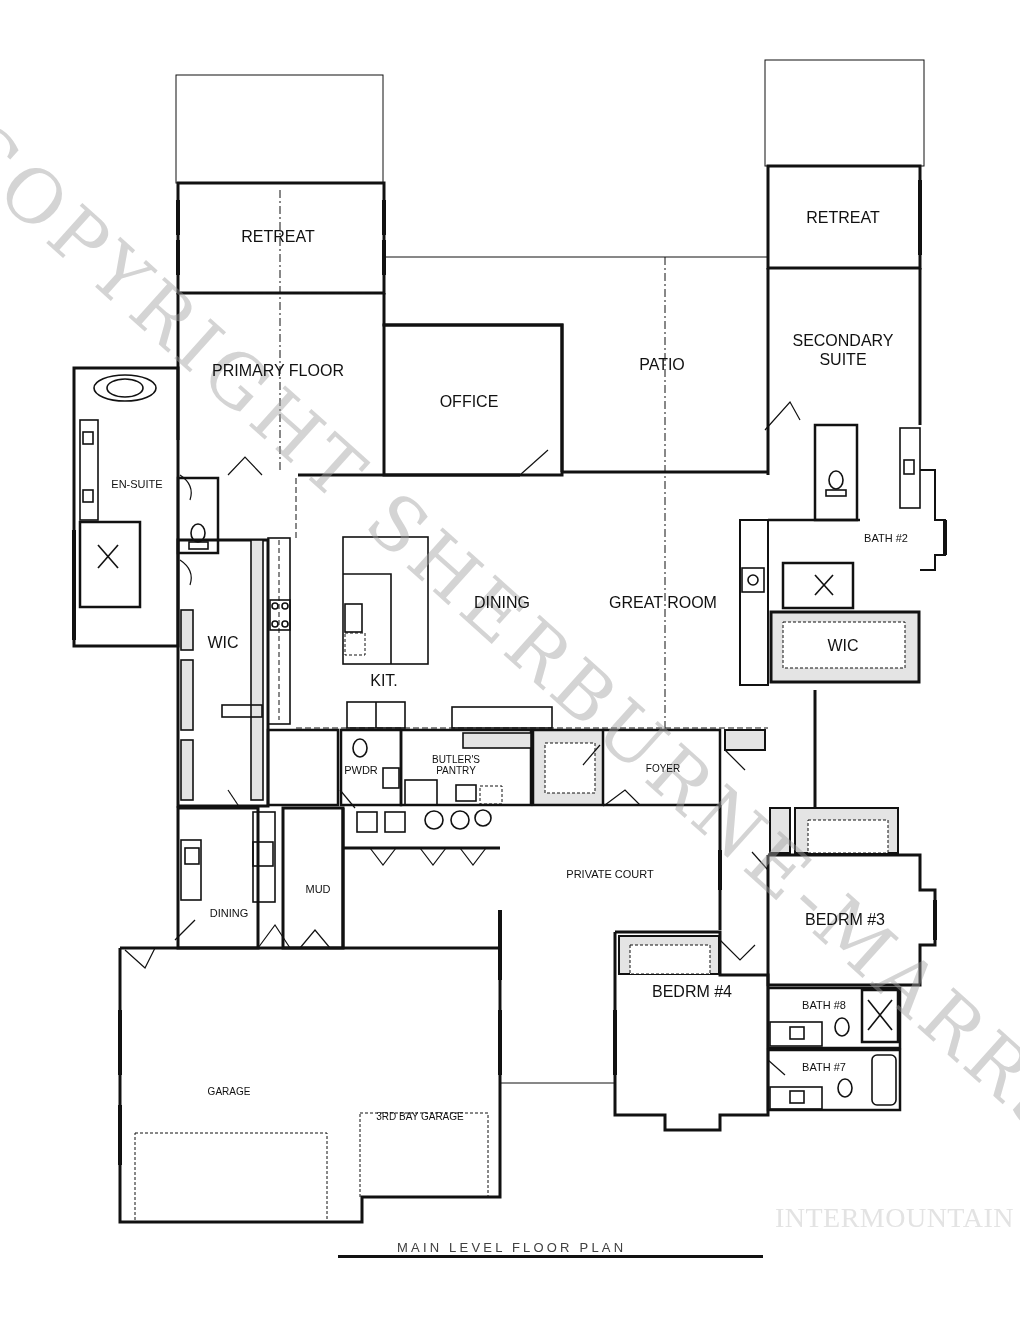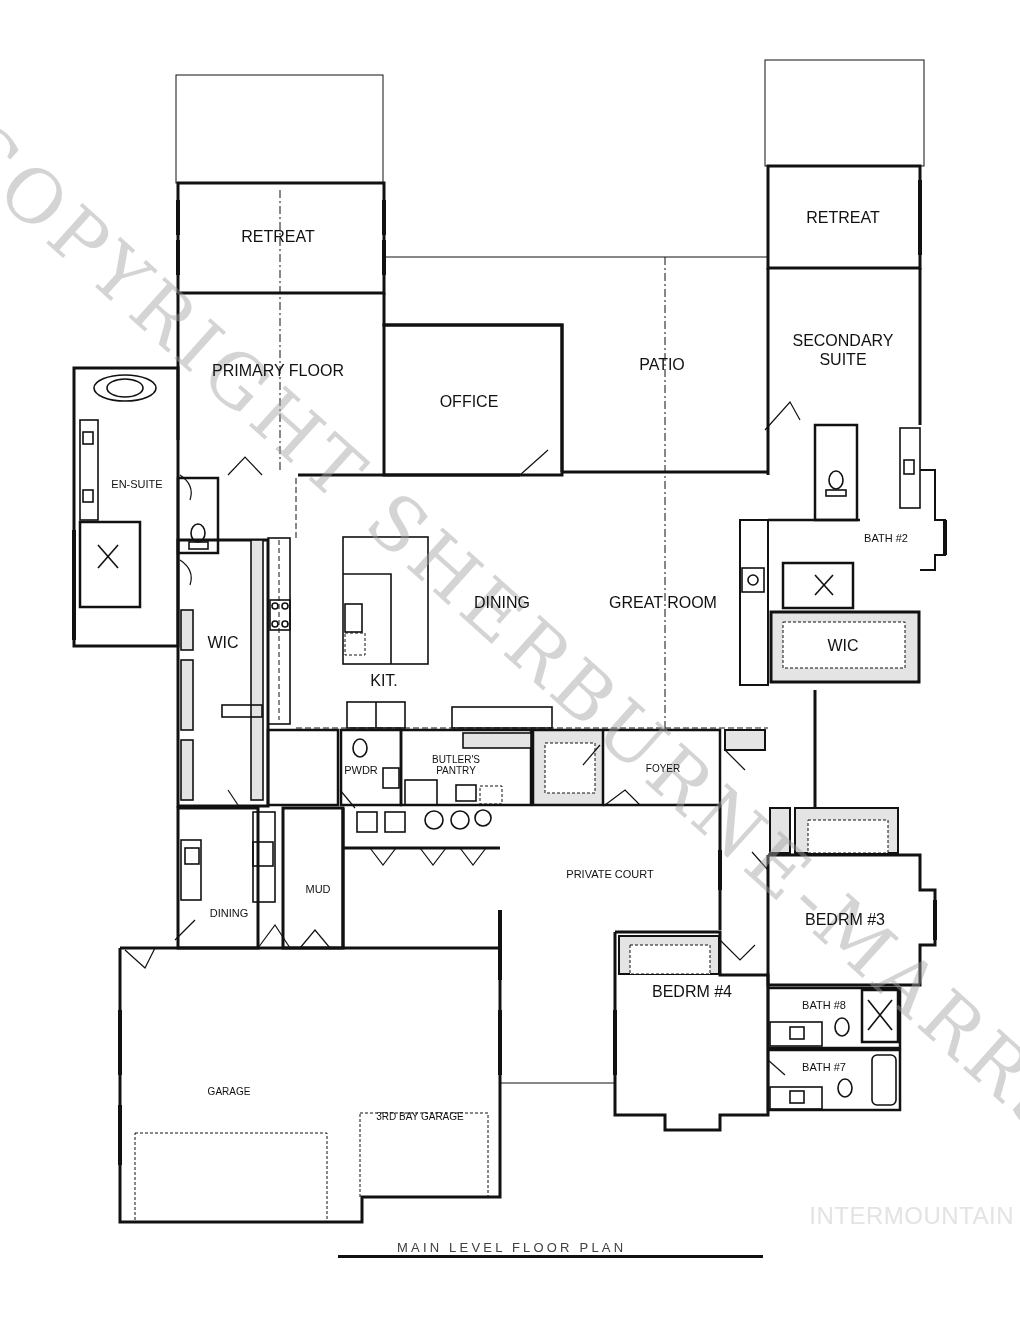--- a/index.html
+++ b/index.html
@@ -4,21 +4,21 @@
 <style>
   html, body { margin: 0; padding: 0; background: #ffffff; }
   body { width: 1020px; height: 1320px; position: relative; overflow: hidden; font-family: "Liberation Sans", sans-serif; }
   svg { position: absolute; left: 0; top: 0; }
   .lbl { position: absolute; color: #111; font-family: "Liberation Sans", sans-serif; white-space: nowrap; transform: translate(-50%, -50%); text-align: right; line-height: 1.15; }
   .lg { font-size: 16px; }
   .md { font-size: 10px; }
   .sm { font-size: 11px; }
   .xs { font-size: 10px; }
   .watermark { position: absolute; left: 515px; top: 630px; transform: translate(-50%, -50%) rotate(42deg); font-family: "DejaVu Serif", serif; font-size: 74px; letter-spacing: 6px; color: rgba(160,160,160,0.45); white-space: nowrap; pointer-events: none; font-weight: normal; }
-  .brand { position: absolute; right: 6px; top: 1202px; font-size: 24px; color: #e3e3e3; font-family: Liberation Sans, sans-serif; letter-spacing: 0.5px; }
+  .brand { position: absolute; right: 6px; top: 1202px; font-size: 28px; color: #e3e3e3; font-family: Liberation Serif, serif; letter-spacing: 0.5px; }
   .title { position: absolute; left: 397px; top: 1240px; font-size: 13px; letter-spacing: 3.2px; color: #404040; }
   .title-rule { position: absolute; left: 338px; top: 1255px; width: 425px; height: 3px; background: #111; }
 </style>
 </head>
 <body>
 
 <svg width="1020" height="1320" viewBox="0 0 1020 1320">
   <g fill="none" stroke="#111" stroke-width="1.6">
 
     <rect x="176" y="75" width="207" height="108" stroke-width="1"></rect>

